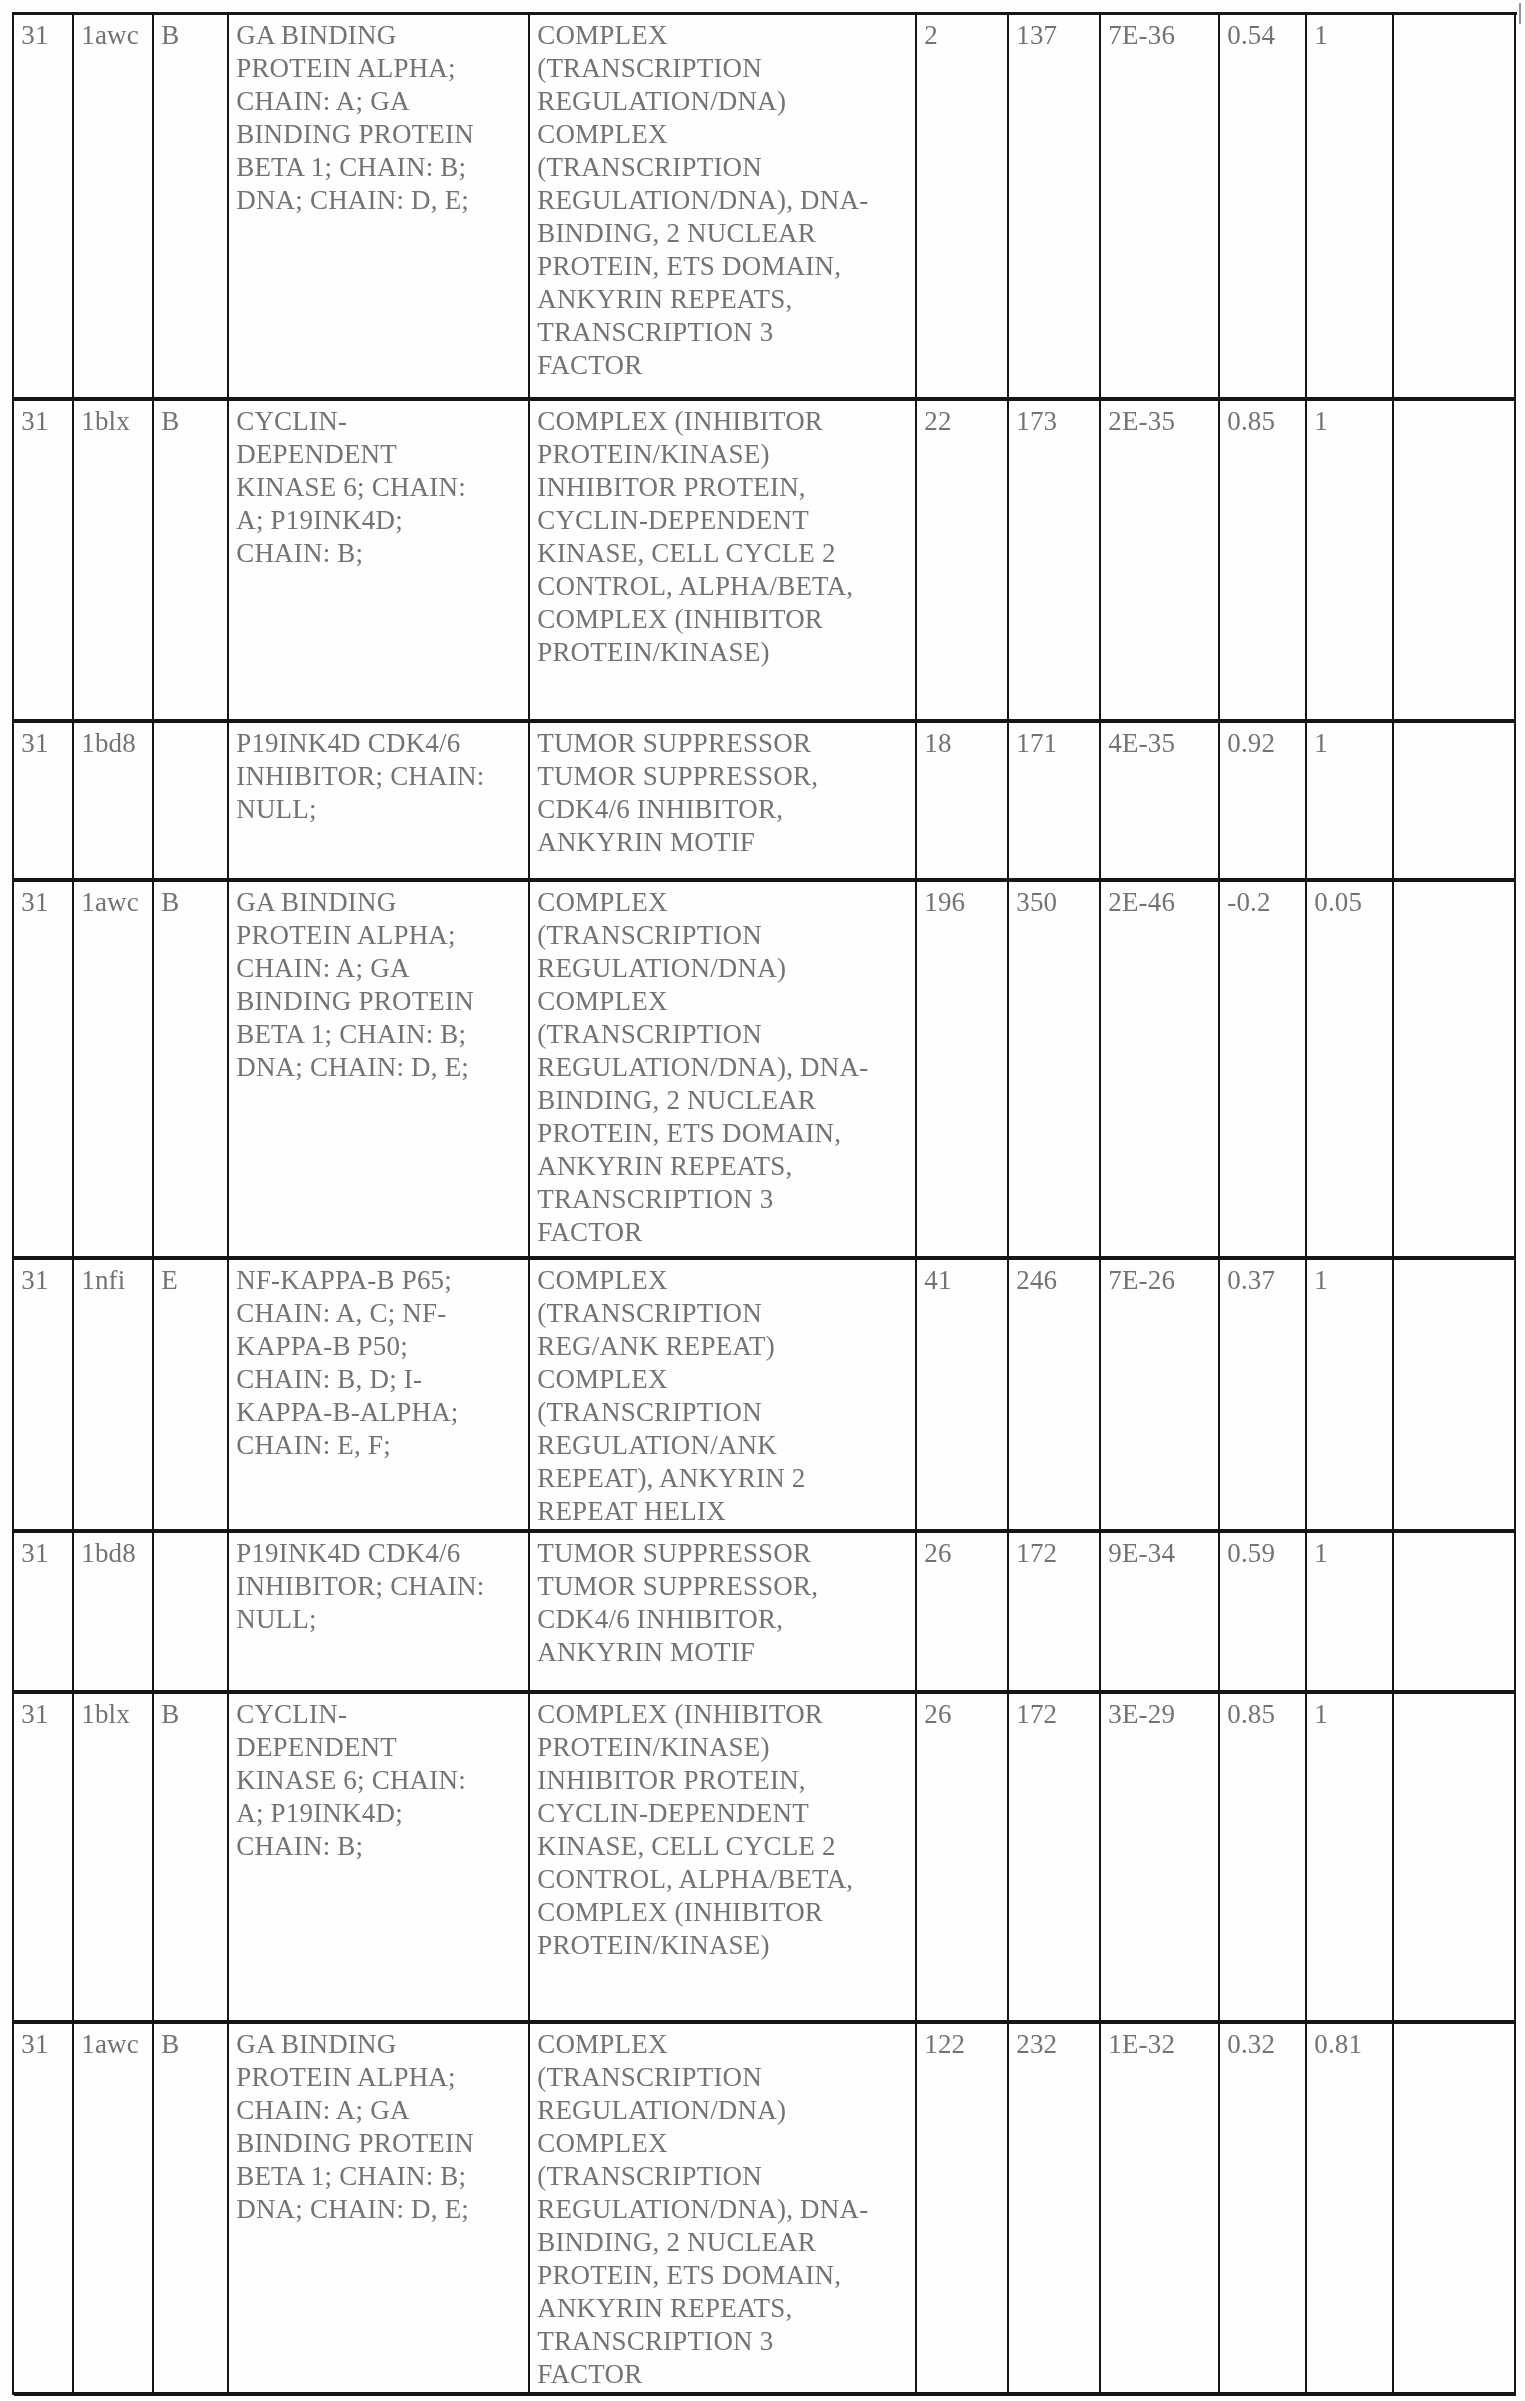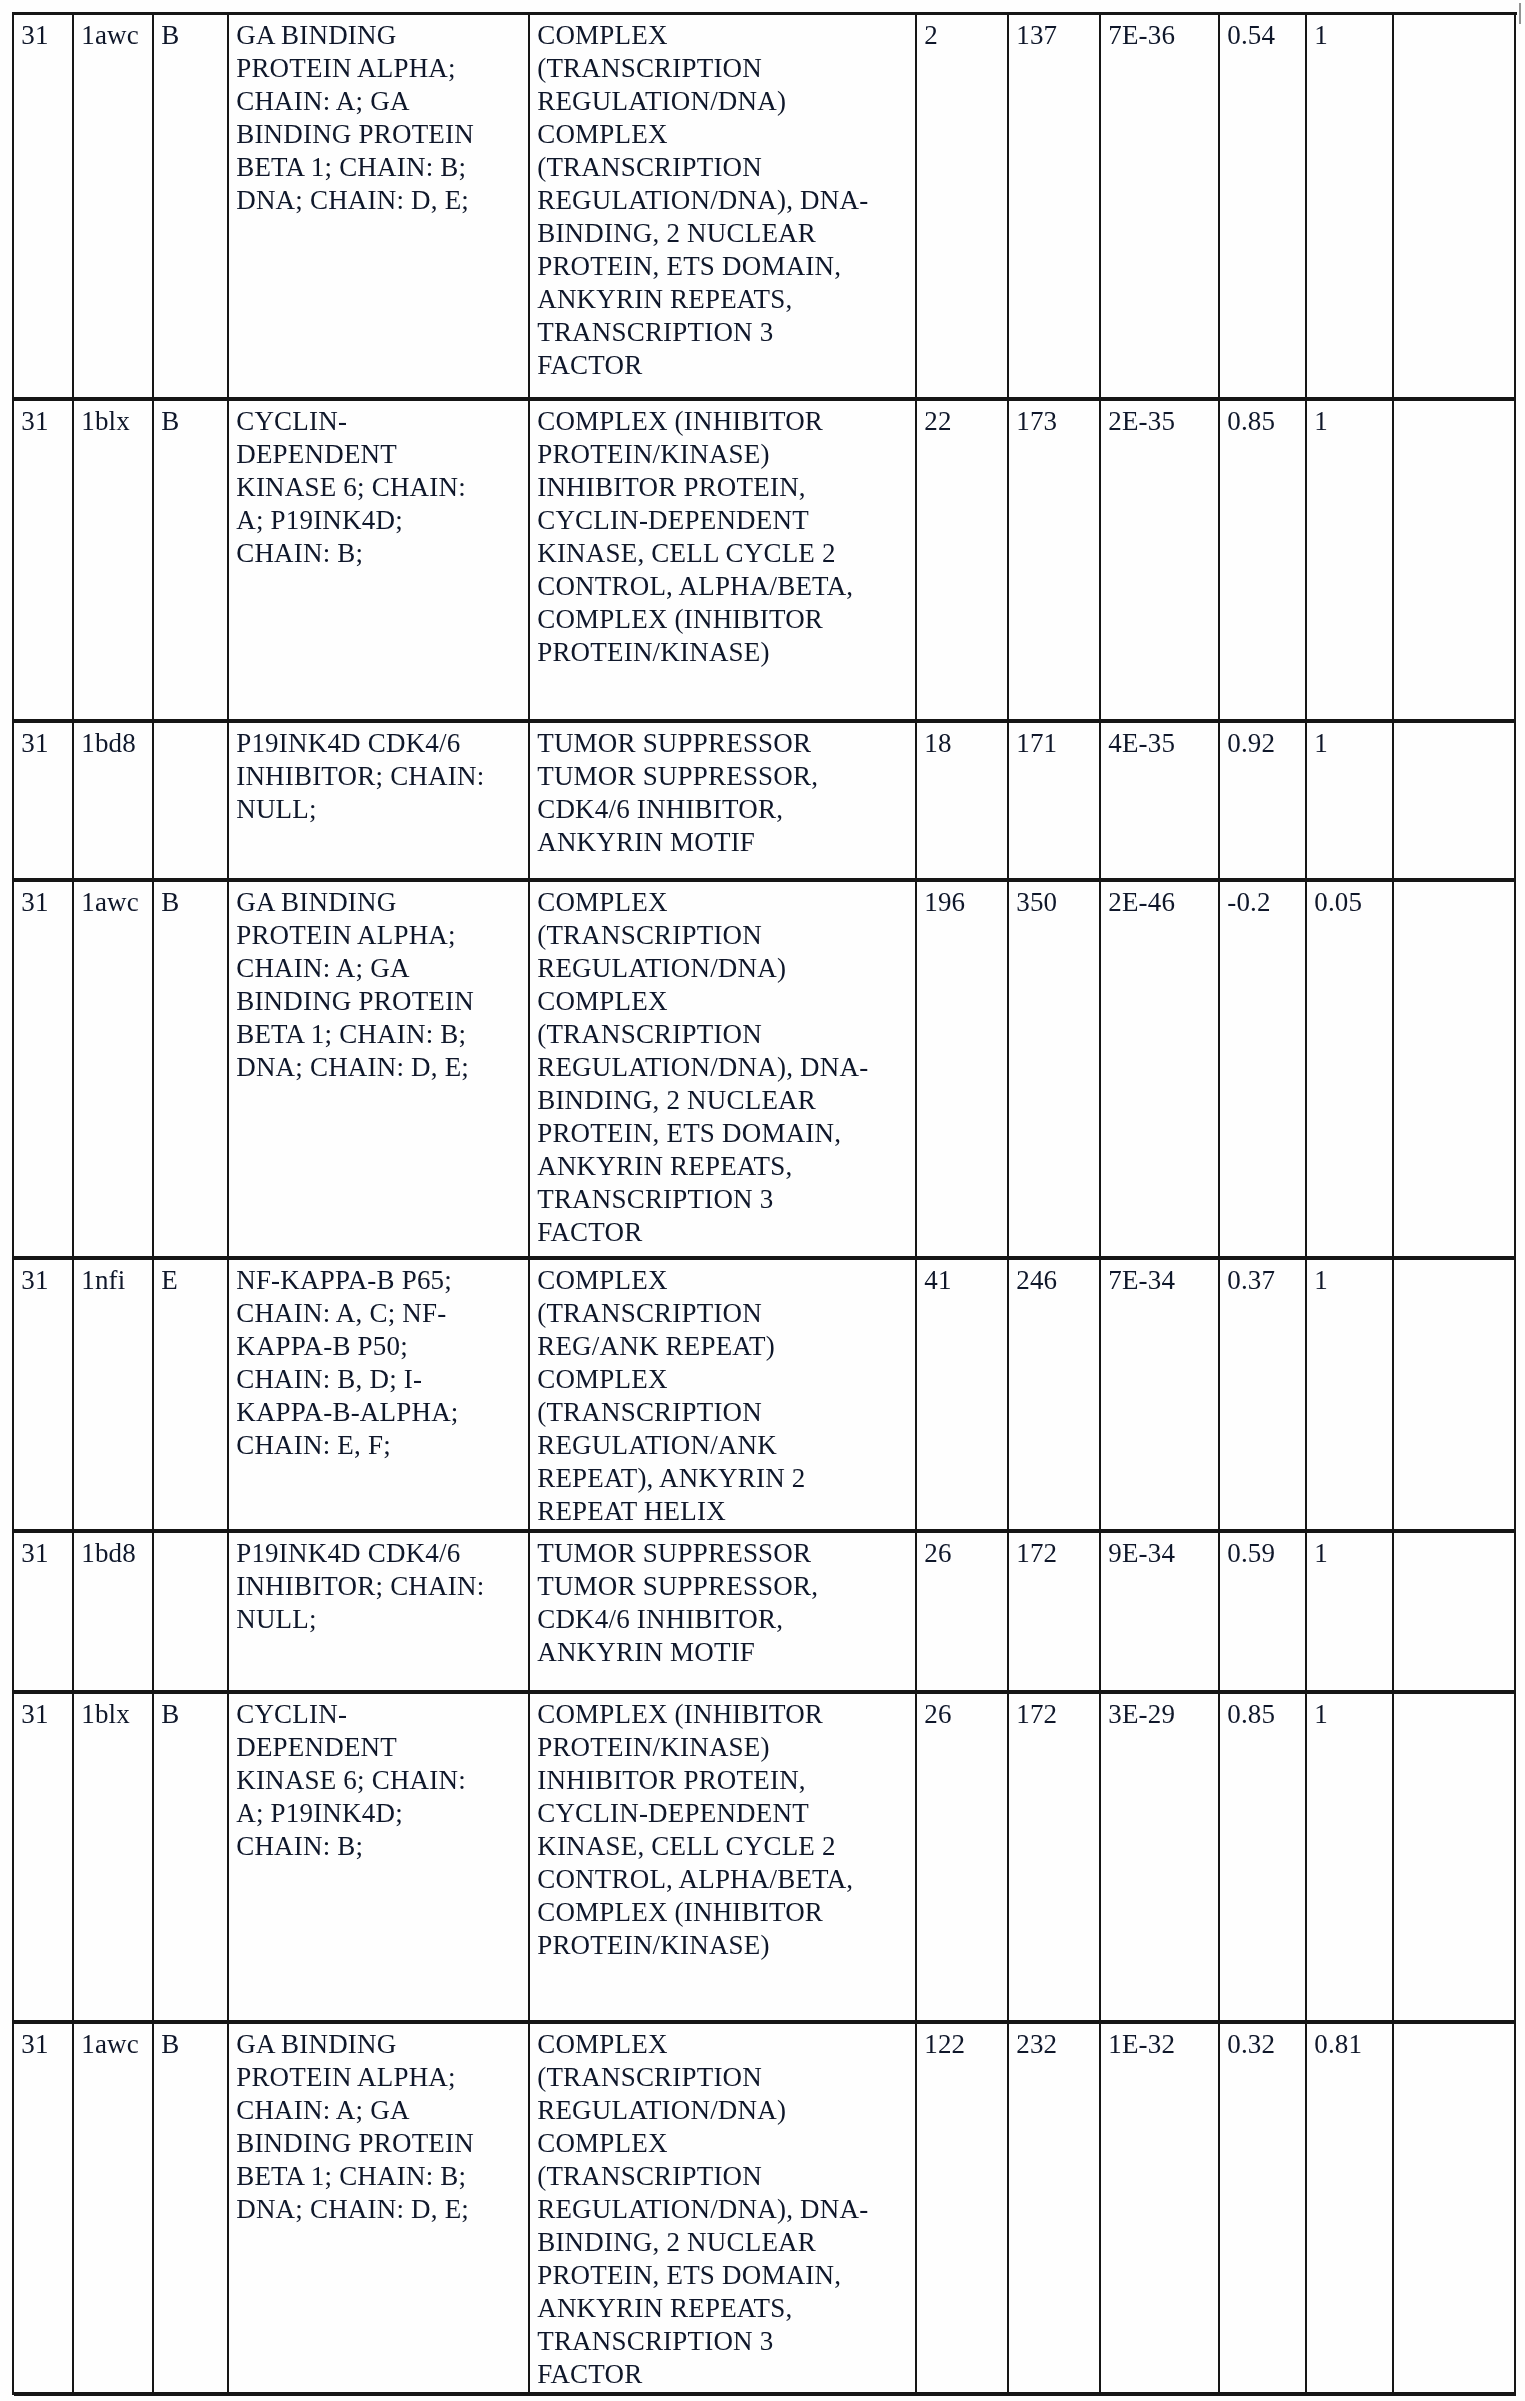--- a/index.html
+++ b/index.html
@@ -2,21 +2,21 @@
 <html style="font-size:12.7px"><head>
 <meta charset="utf-8">
 <style>
   html, body { margin: 0; padding: 0; background: #ffffff; }
   .page {
     position: relative;
     width: 1526px;
     height: 2401px;
     background: #fefefe;
     font-family: "Liberation Serif", "DejaVu Serif", serif;
-    color: #0f172a;
+    color: #737373;
     overflow: hidden;
   }
   .scan-table {
     position: absolute;
     left: 12px;
     top: 12px;
     width: 1503px;
     height: 2380px;
     box-sizing: content-box;
     border-top: 3.2px solid #161616;
@@ -171,21 +171,21 @@
       <div class="cell">COMPLEX
 (TRANSCRIPTION
 REG/ANK REPEAT)
 COMPLEX
 (TRANSCRIPTION
 REGULATION/ANK
 REPEAT), ANKYRIN 2
 REPEAT HELIX</div>
       <div class="cell">41</div>
       <div class="cell">246</div>
-      <div class="cell">7E-34</div>
+      <div class="cell">7E-26</div>
       <div class="cell">0.37</div>
       <div class="cell">1</div>
       <div class="cell"></div>
     </div>
 
     <div class="row">
       <div class="cell">31</div>
       <div class="cell">1bd8</div>
       <div class="cell"></div>
       <div class="cell">P19INK4D CDK4/6

